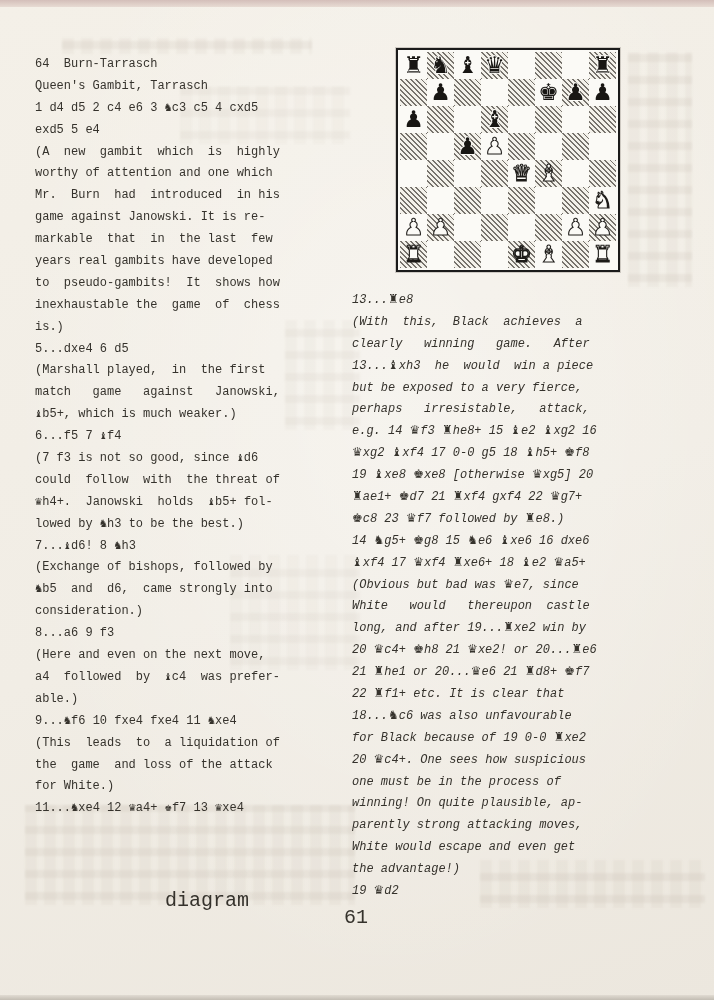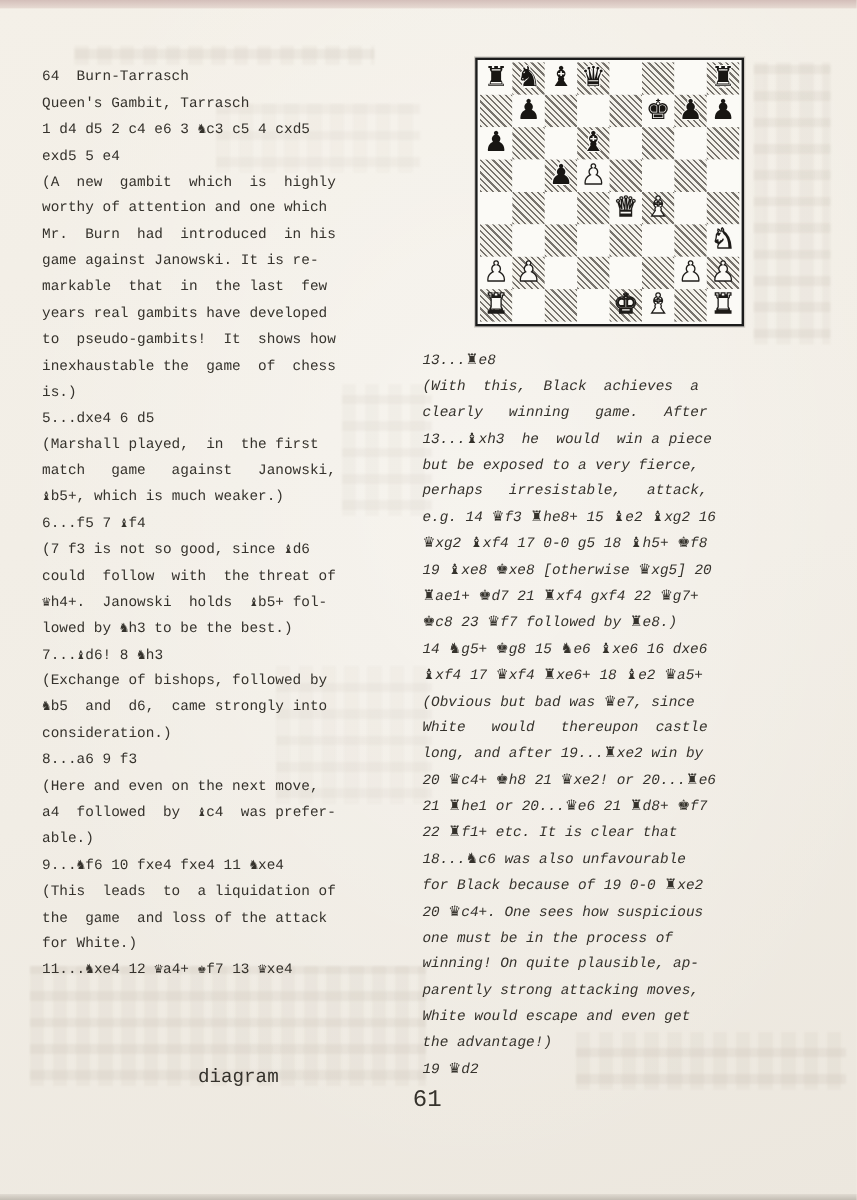--- a/index.html
+++ b/index.html
@@ -23,21 +23,21 @@
     background:linear-gradient(#ded8cf,#b8b2a8);opacity:.8;
   }
   .col{
     position:absolute;color:#35322c;font-size:12px;line-height:21.9px;
     white-space:pre;letter-spacing:0;
   }
   #left-col{left:35px;top:54px;}
   #right-col{left:352px;top:290px;font-style:italic;}
   .line{height:21.9px;}
   .caption{
-    position:absolute;left:165px;top:889px;color:#35322c;font-size:16px;
+    position:absolute;left:165px;top:889px;color:#35322c;font-size:20px;
   }
   .pageno{
     position:absolute;left:344px;top:906px;color:#35322c;font-size:20px;
   }
   
   #board{
     position:absolute;left:396px;top:48px;
     border:2px solid #1b1b1b;background:#fbfaf6;padding:2px;
     box-shadow:0 0 0 1px rgba(90,85,75,.25);
   }

